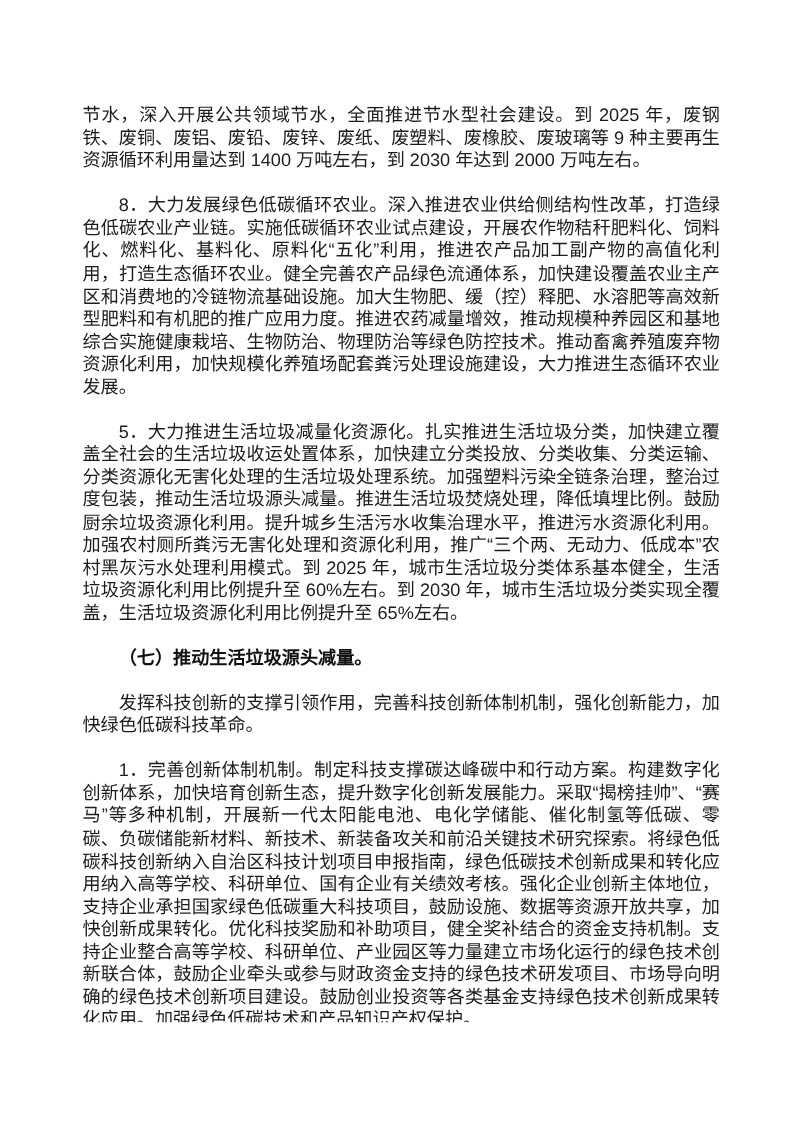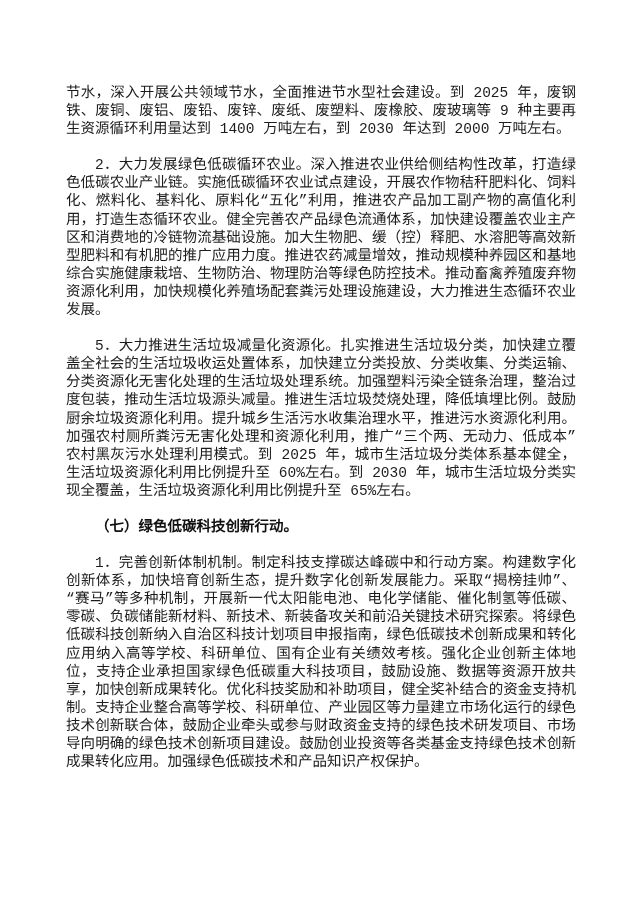--- a/index.html
+++ b/index.html
@@ -9,21 +9,21 @@
   }
   .page {
     position: relative;
     width: 640px;
     height: 818px;
     margin: 0;
     background: #ffffff;
     overflow: hidden;
     box-sizing: border-box;
     padding: 84px 64px 4px 66px;
-    font-family: Liberation Mono, monospace;
+    font-family: Liberation Sans, sans-serif;
     font-size: 14.5px;
     line-height: 18.1px;
     color: #1c1c1c;
   }
   .doc-body p {
     margin: 0 0 18px 0;
     text-align: justify;
     text-indent: 2em;
     word-break: break-all;
   }
@@ -34,18 +34,19 @@
     font-weight: bold;
     color: #111111;
   }
 </style>
 </head>
 <body>
 
 <div class="page">
   <div class="doc-body">
     <p class="continuation">节水，深入开展公共领域节水，全面推进节水型社会建设。到 2025 年，废钢铁、废铜、废铝、废铅、废锌、废纸、废塑料、废橡胶、废玻璃等 9 种主要再生资源循环利用量达到 1400 万吨左右，到 2030 年达到 2000 万吨左右。</p>
-    <p class="body">2．大力发展绿色低碳循环农业。深入推进农业供给侧结构性改革，打造绿色低碳农业产业链。实施低碳循环农业试点建设，开展农作物秸秆肥料化、饲料化、燃料化、基料化、原料化“五化”利用，推进农产品加工副产物的高值化利用，打造生态循环农业。健全完善农产品绿色流通体系，加快建设覆盖农业主产区和消费地的冷链物流基础设施。加大生物肥、缓（控）释肥、水溶肥等高效新型肥料和有机肥的推广应用力度。推进农药减量增效，推动规模种养园区和基地综合实施健康栽培、生物防治、物理防治等绿色防控技术。推动畜禽养殖废弃物资源化利用，加快规模化养殖场配套粪污处理设施建设，大力推进生态循环农业发展。</p>
+    <p class="body">8．大力发展绿色低碳循环农业。深入推进农业供给侧结构性改革，打造绿色低碳农业产业链。实施低碳循环农业试点建设，开展农作物秸秆肥料化、饲料化、燃料化、基料化、原料化“五化”利用，推进农产品加工副产物的高值化利用，打造生态循环农业。健全完善农产品绿色流通体系，加快建设覆盖农业主产区和消费地的冷链物流基础设施。加大生物肥、缓（控）释肥、水溶肥等高效新型肥料和有机肥的推广应用力度。推进农药减量增效，推动规模种养园区和基地综合实施健康栽培、生物防治、物理防治等绿色防控技术。推动畜禽养殖废弃物资源化利用，加快规模化养殖场配套粪污处理设施建设，大力推进生态循环农业发展。</p>
     <p class="body">5．大力推进生活垃圾减量化资源化。扎实推进生活垃圾分类，加快建立覆盖全社会的生活垃圾收运处置体系，加快建立分类投放、分类收集、分类运输、分类资源化无害化处理的生活垃圾处理系统。加强塑料污染全链条治理，整治过度包装，推动生活垃圾源头减量。推进生活垃圾焚烧处理，降低填埋比例。鼓励厨余垃圾资源化利用。提升城乡生活污水收集治理水平，推进污水资源化利用。加强农村厕所粪污无害化处理和资源化利用，推广“三个两、无动力、低成本”农村黑灰污水处理利用模式。到 2025 年，城市生活垃圾分类体系基本健全，生活垃圾资源化利用比例提升至 60%左右。到 2030 年，城市生活垃圾分类实现全覆盖，生活垃圾资源化利用比例提升至 65%左右。</p>
-    <p class="heading">（七）绿色低碳科技创新行动。</p>
+    <p class="heading">（七）推动生活垃圾源头减量。</p>
+    <p class="body">发挥科技创新的支撑引领作用，完善科技创新体制机制，强化创新能力，加快绿色低碳科技革命。</p>
     <p class="body">1．完善创新体制机制。制定科技支撑碳达峰碳中和行动方案。构建数字化创新体系，加快培育创新生态，提升数字化创新发展能力。采取“揭榜挂帅”、“赛马”等多种机制，开展新一代太阳能电池、电化学储能、催化制氢等低碳、零碳、负碳储能新材料、新技术、新装备攻关和前沿关键技术研究探索。将绿色低碳科技创新纳入自治区科技计划项目申报指南，绿色低碳技术创新成果和转化应用纳入高等学校、科研单位、国有企业有关绩效考核。强化企业创新主体地位，支持企业承担国家绿色低碳重大科技项目，鼓励设施、数据等资源开放共享，加快创新成果转化。优化科技奖励和补助项目，健全奖补结合的资金支持机制。支持企业整合高等学校、科研单位、产业园区等力量建立市场化运行的绿色技术创新联合体，鼓励企业牵头或参与财政资金支持的绿色技术研发项目、市场导向明确的绿色技术创新项目建设。鼓励创业投资等各类基金支持绿色技术创新成果转化应用。加强绿色低碳技术和产品知识产权保护。</p>
   </div>
 </div>
 
 </body></html>

